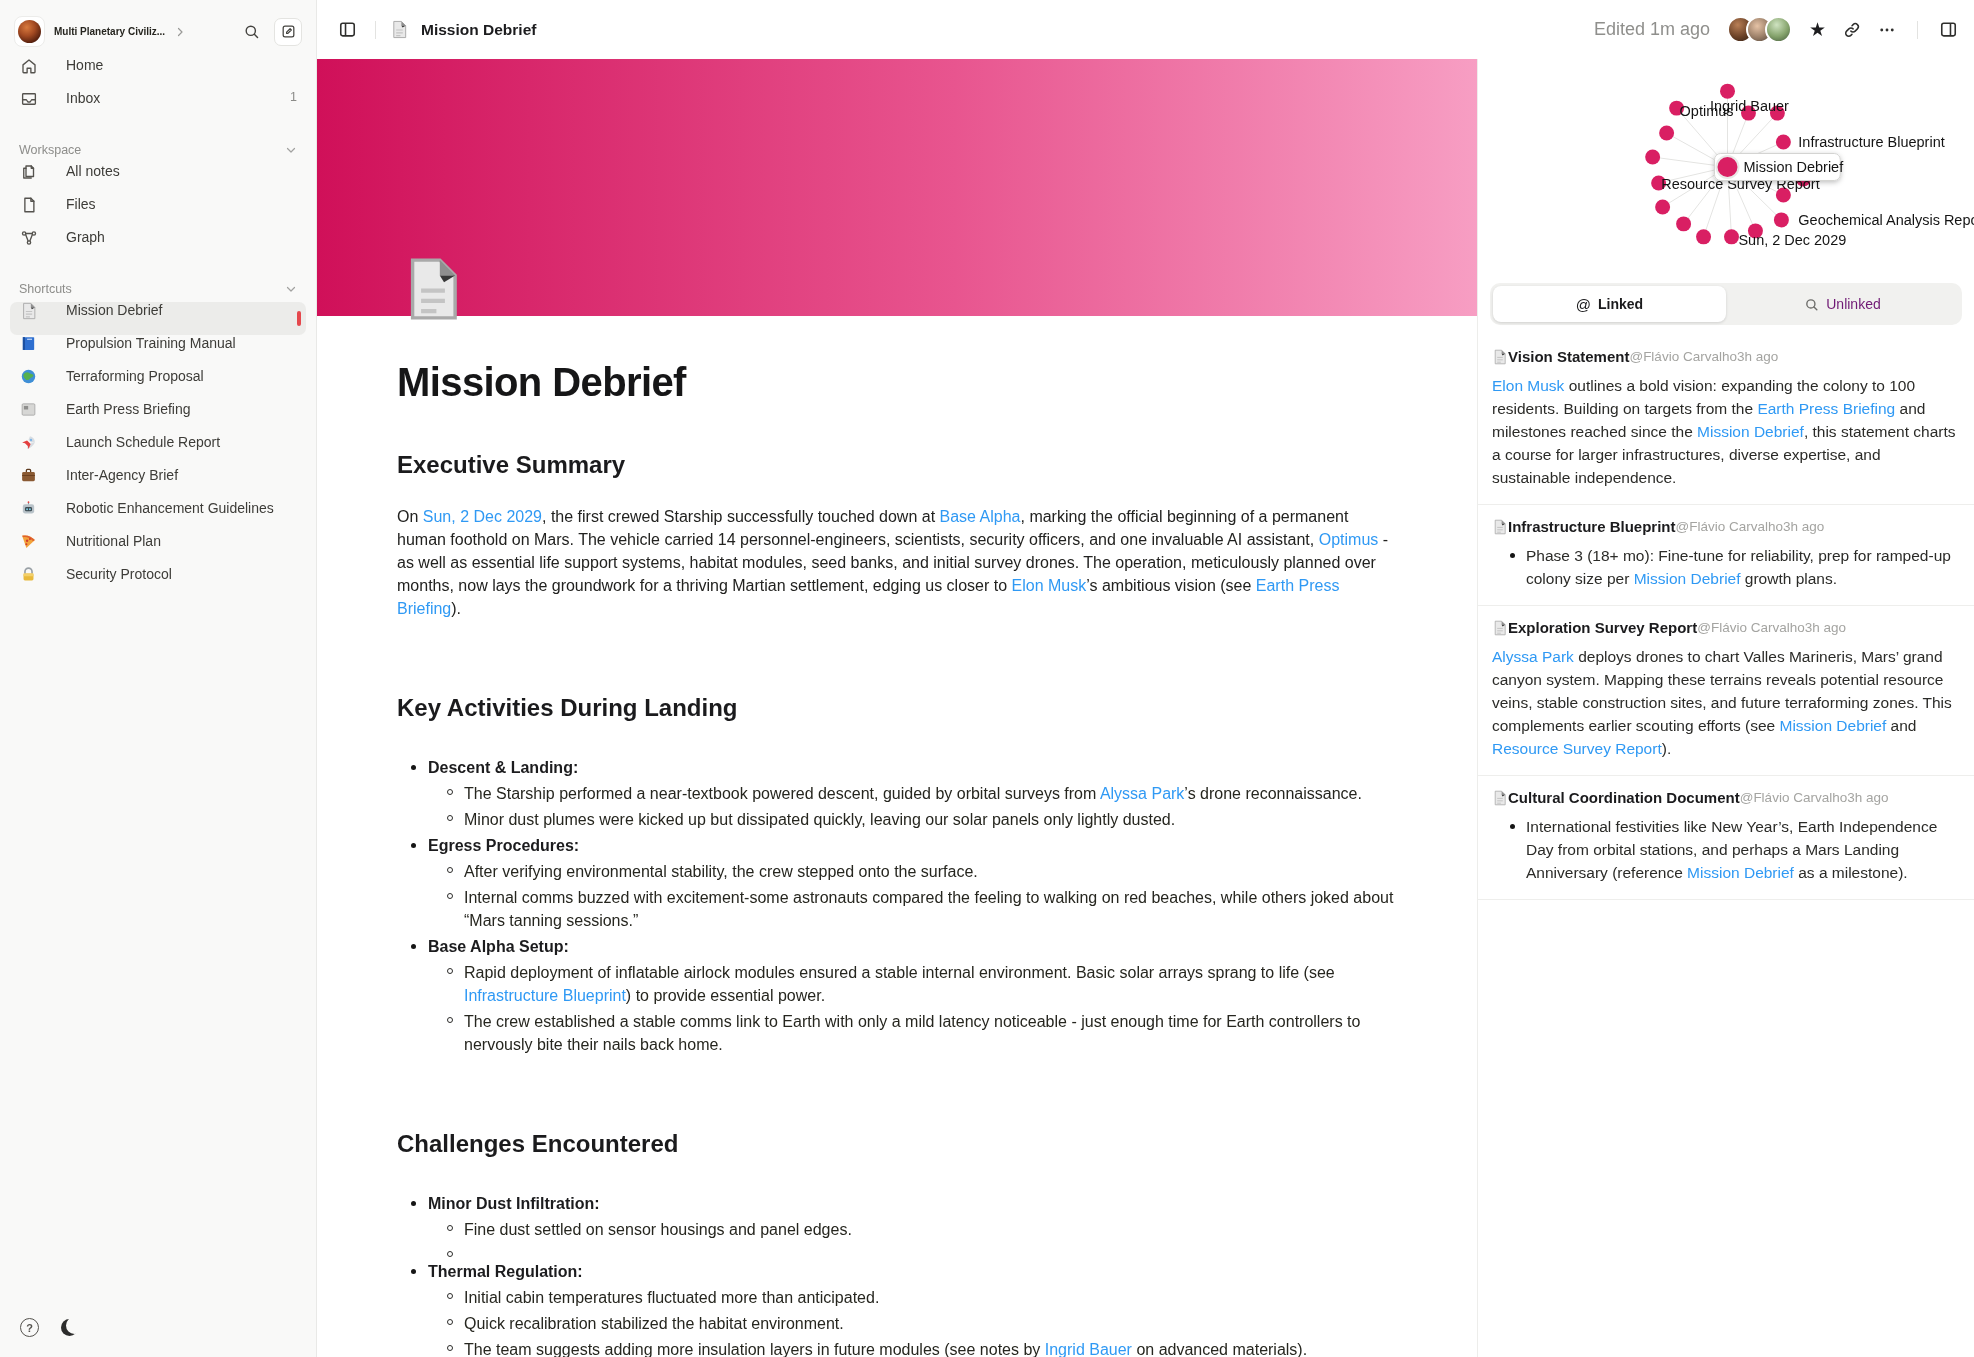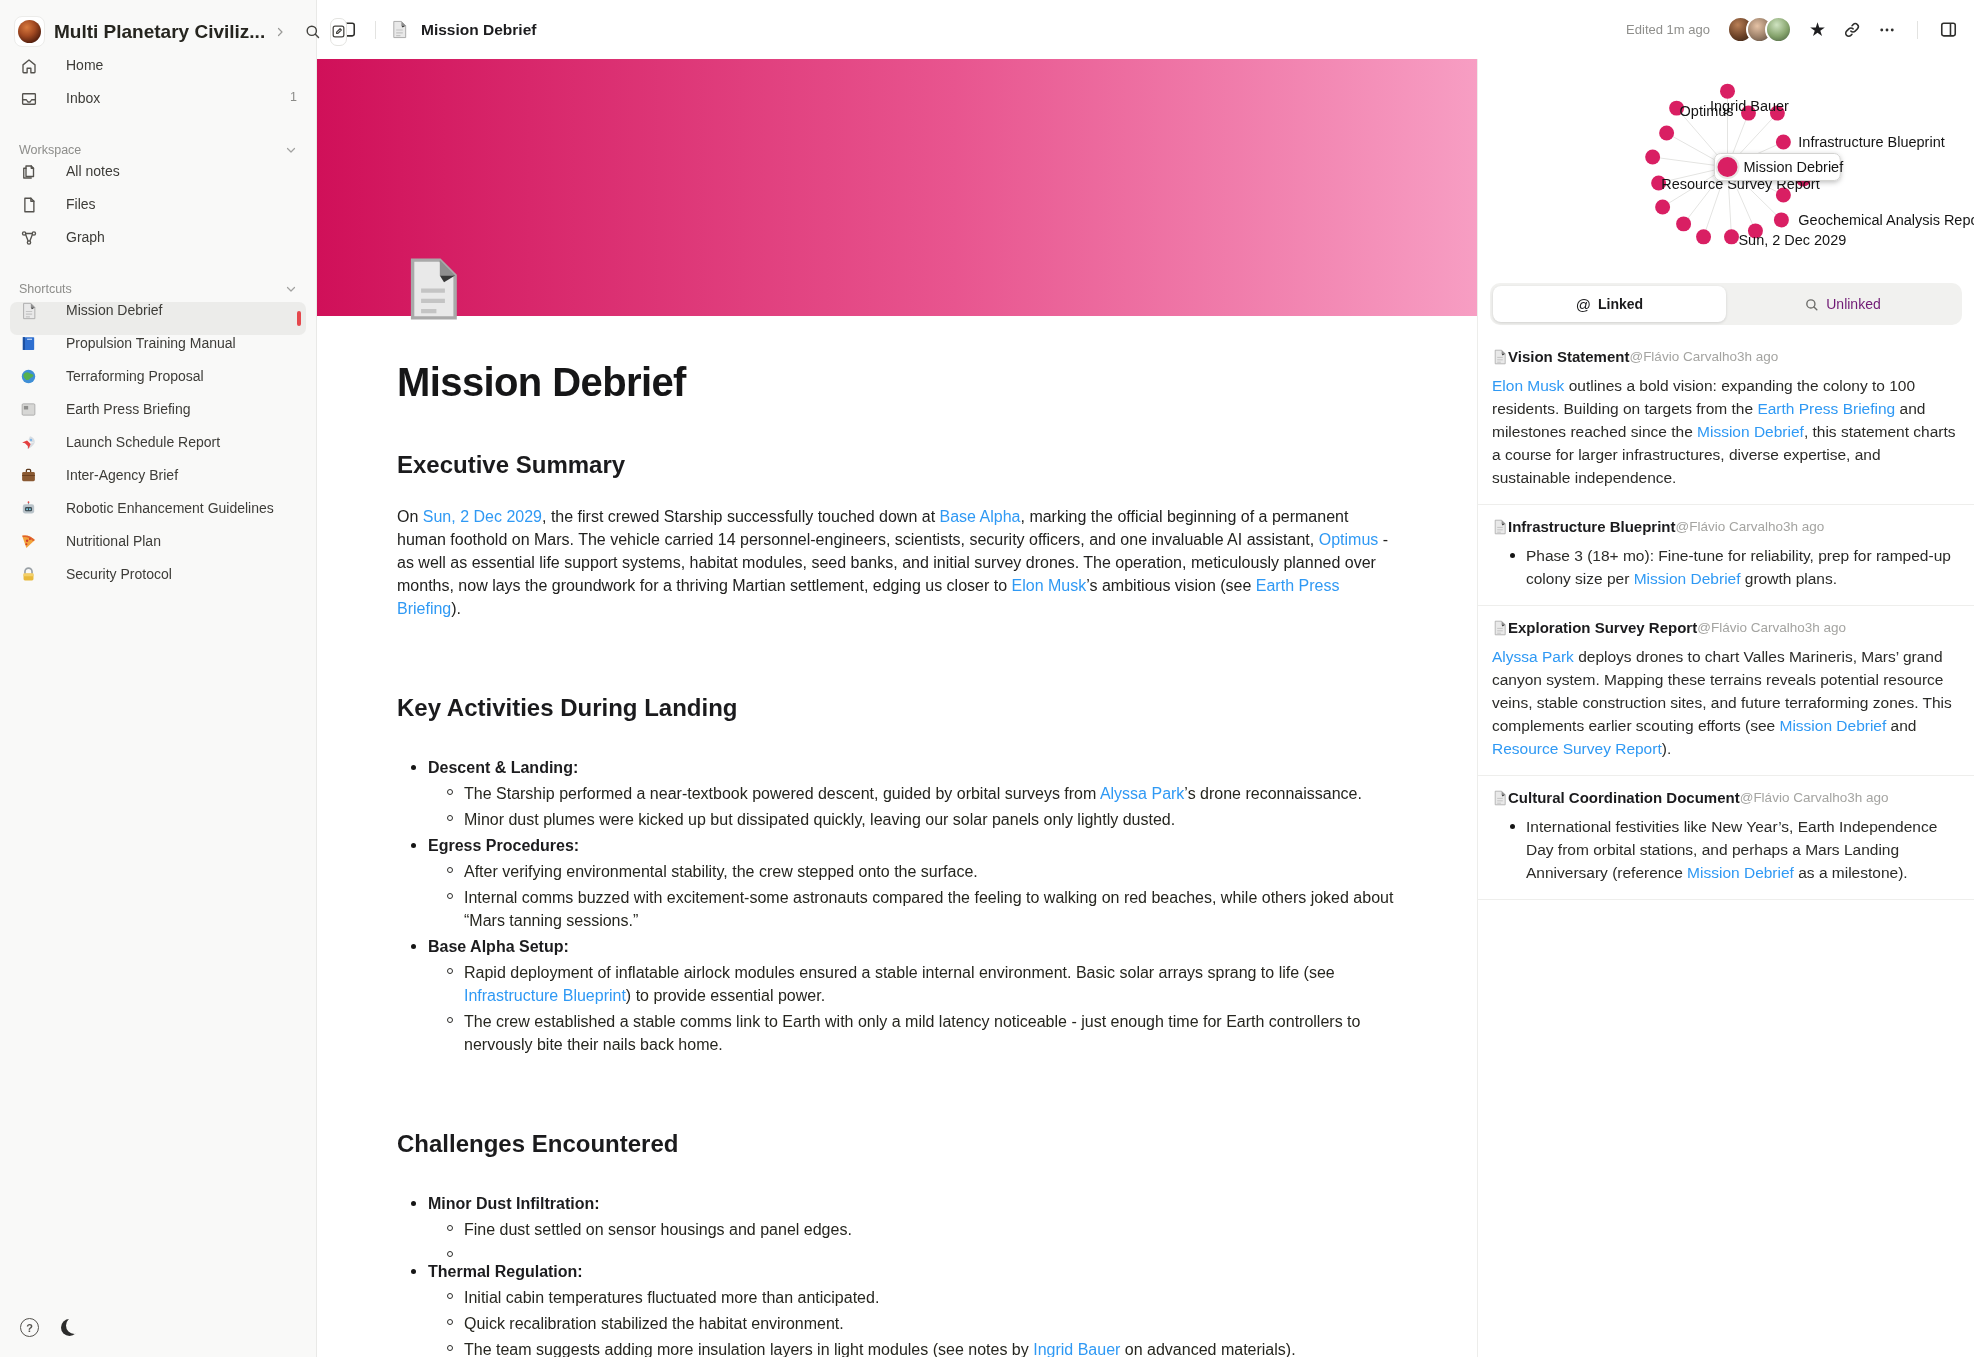--- a/index.html
+++ b/index.html
@@ -17,21 +17,21 @@
   .app{display:flex;height:100%}
 
   
   .sidebar{width:317px;flex:none;background:var(--side-bg);border-right:1px solid var(--line);
     padding:12px 10px;display:flex;flex-direction:column;position:relative}
   .side-header{display:flex;align-items:center;gap:9px;padding:4px 4px 10px}
   .ws-avatar-wrap{width:31px;height:31px;border-radius:8px;background:#fff;border:1px solid #ececea;
     display:grid;place-items:center;flex:none}
   .ws-avatar{width:23px;height:23px;border-radius:50%;
     background:radial-gradient(circle at 38% 32%,#d97a3e 0%,#a34a22 40%,#5d2410 72%,#230d05 100%)}
-  .ws-name{font-weight:700;font-size:19px;color:#26251f;white-space:nowrap}
+  .ws-name{font-weight:700;font-size:10px;color:#26251f;white-space:nowrap}
   .chev{color:#9a9a97;display:flex;align-items:center}
   .side-header .spacer{flex:1}
   .icon-btn{width:28px;height:28px;border-radius:7px;display:grid;place-items:center;color:#55534e}
   .icon-btn.boxed{background:#fff;border:1px solid #e4e4e1}
   svg.ic{display:block}
   .srow{display:flex;align-items:flex-start;gap:28px;height:33px;padding:0 9px;border-radius:7px;
     font-size:14px;color:#3d3c38;position:relative}
   .srow .ico{width:19px;display:flex;justify-content:center;flex:none;color:#55534e}
   .srow.active{background:#ececea;font-weight:400}
   .srow .badge{margin-left:auto;font-size:12.5px;color:#8b8b88}
@@ -42,21 +42,21 @@
   .help-circ{width:19px;height:19px;border-radius:50%;border:1.6px solid #55534e;display:grid;place-items:center;
     font-size:11px;color:#55534e;font-weight:700}
   .moon{width:17px;height:17px;border-radius:50%;box-shadow:inset 5px -2px 0 0 #2d2d2c}
 
   
   .main{flex:1;display:flex;flex-direction:column;min-width:0}
   .topbar{height:59px;flex:none;display:flex;align-items:center;padding:0 16px;gap:10px}
   .vdiv{width:1px;height:18px;background:#e3e3e1;margin:0 4px}
   .tb-title{font-size:15.5px;font-weight:700;color:#1c1c1e;margin-left:2px}
   .tb-right{margin-left:auto;display:flex;align-items:center;gap:17px;color:#3c3c3a}
-  .edited{font-size:13px;color:var(--muted)}
+  .edited{font-size:18px;color:var(--muted)}
   .avatars{display:flex;align-items:center}
   .avatar{width:27px;height:27px;border-radius:50%;border:2px solid #fff;margin-left:-8px;flex:none}
   .avatar:first-child{margin-left:0}
   .av1{background:radial-gradient(circle at 38% 30%,#b97f56 0%,#6d4328 55%,#2f1c10 100%)}
   .av2{background:radial-gradient(circle at 40% 35%,#e6c3a6 0%,#9b7f68 55%,#4e4236 100%)}
   .av3{background:radial-gradient(circle at 42% 30%,#cfe3c1 0%,#85a36c 55%,#42583a 100%)}
   .star{font-size:19px;color:#1d1d1f;line-height:1}
 
   .content-row{flex:1;display:flex;min-height:0}
   .doc-area{width:1160px;flex:none;overflow:hidden;position:relative;background:#fff}
@@ -430,21 +430,21 @@
                 <div class="li2">
                   <span class="b2"></span>
                   <span><span>Initial cabin temperatures fluctuated more than anticipated.</span></span>
                 </div>
                 <div class="li2">
                   <span class="b2"></span>
                   <span><span>Quick recalibration stabilized the habitat environment.</span></span>
                 </div>
                 <div class="li2">
                   <span class="b2"></span>
-                  <span><span>The team suggests adding more insulation layers in light modules (see notes by </span><span class="doclink">Ingrid Bauer</span><span> on advanced materials).</span></span>
+                  <span><span>The team suggests adding more insulation layers in future modules (see notes by </span><span class="doclink">Ingrid Bauer</span><span> on advanced materials).</span></span>
                 </div>
                 <div class="li1">
                   <span class="b1"></span>
                   <span class="t">Communication Latency:</span>
                 </div>
                 <div class="li2">
                   <span class="b2"></span>
                   <span><span>At roughly 10 minutes one-way light delay, Earth could not provide immediate feedback.</span></span>
                 </div>
               </ul>

